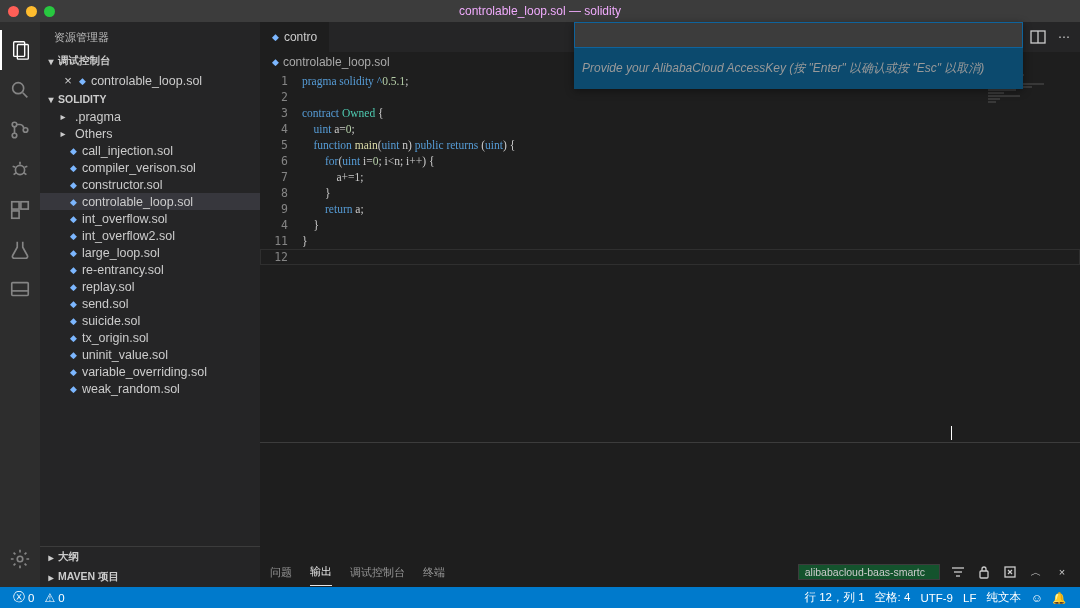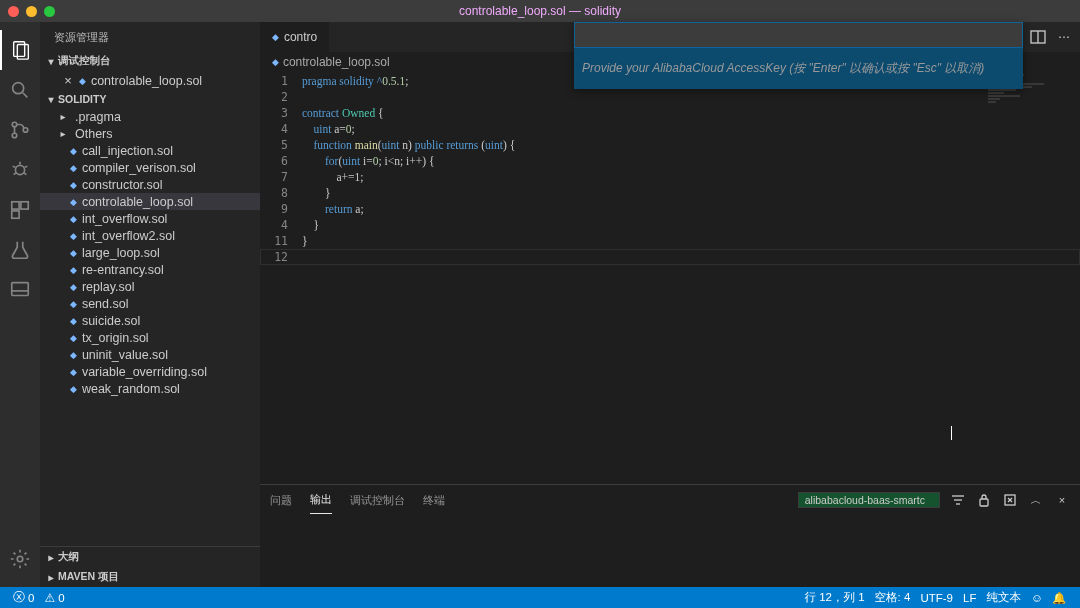--- a/index.html
+++ b/index.html
@@ -57,21 +57,21 @@
     .minimap { width: 80px; position: absolute; right: 12px; top: 2px; opacity: 0.25; }
     .minimap-line { height: 2px; margin-bottom: 1px; background: #888; }
     
     .kw { color: #569cd6; }
     .type { color: #4ec9b0; }
     .fn { color: #dcdcaa; }
     .num { color: #b5cea8; }
     
     .current-line { position: absolute; left: 0; right: 0; height: 16px; border: 1px solid rgba(255,255,255,0.08); pointer-events: none; }
     
-    .panel { height: 103px; border-top: 1px solid #3c3c3c; background: #1e1e1e; display: flex; flex-direction: column; }
+    .panel { height: 145px; border-top: 1px solid #3c3c3c; background: #1e1e1e; display: flex; flex-direction: column; justify-content: flex-end; }
     .panel-tabs { display: flex; align-items: center; height: 30px; padding: 0 10px; font-size: 11px; gap: 18px; color: #969696; }
     .panel-tab { cursor: pointer; padding: 6px 0; }
     .panel-tab.active { color: #e7e7e7; border-bottom: 1px solid #e7e7e7; }
     .panel-right { margin-left: auto; display: flex; align-items: center; gap: 10px; }
     .panel-select { background: #14532d; border: 1px solid #3c3c3c; color: #ccc; font-size: 10.5px; padding: 1px 14px 1px 6px; cursor: pointer; }
     .panel-icon { width: 16px; height: 16px; display: flex; align-items: center; justify-content: center; cursor: pointer; color: #ccc; }
     
     .statusbar { height: 21px; background: #007acc; display: flex; align-items: center; font-size: 11.5px; color: #fff; padding: 0 8px; }
     .sb-item { display: flex; align-items: center; padding: 0 5px; gap: 3px; cursor: pointer; }
     .sb-right { margin-left: auto; display: flex; justify-content: space-between; }

